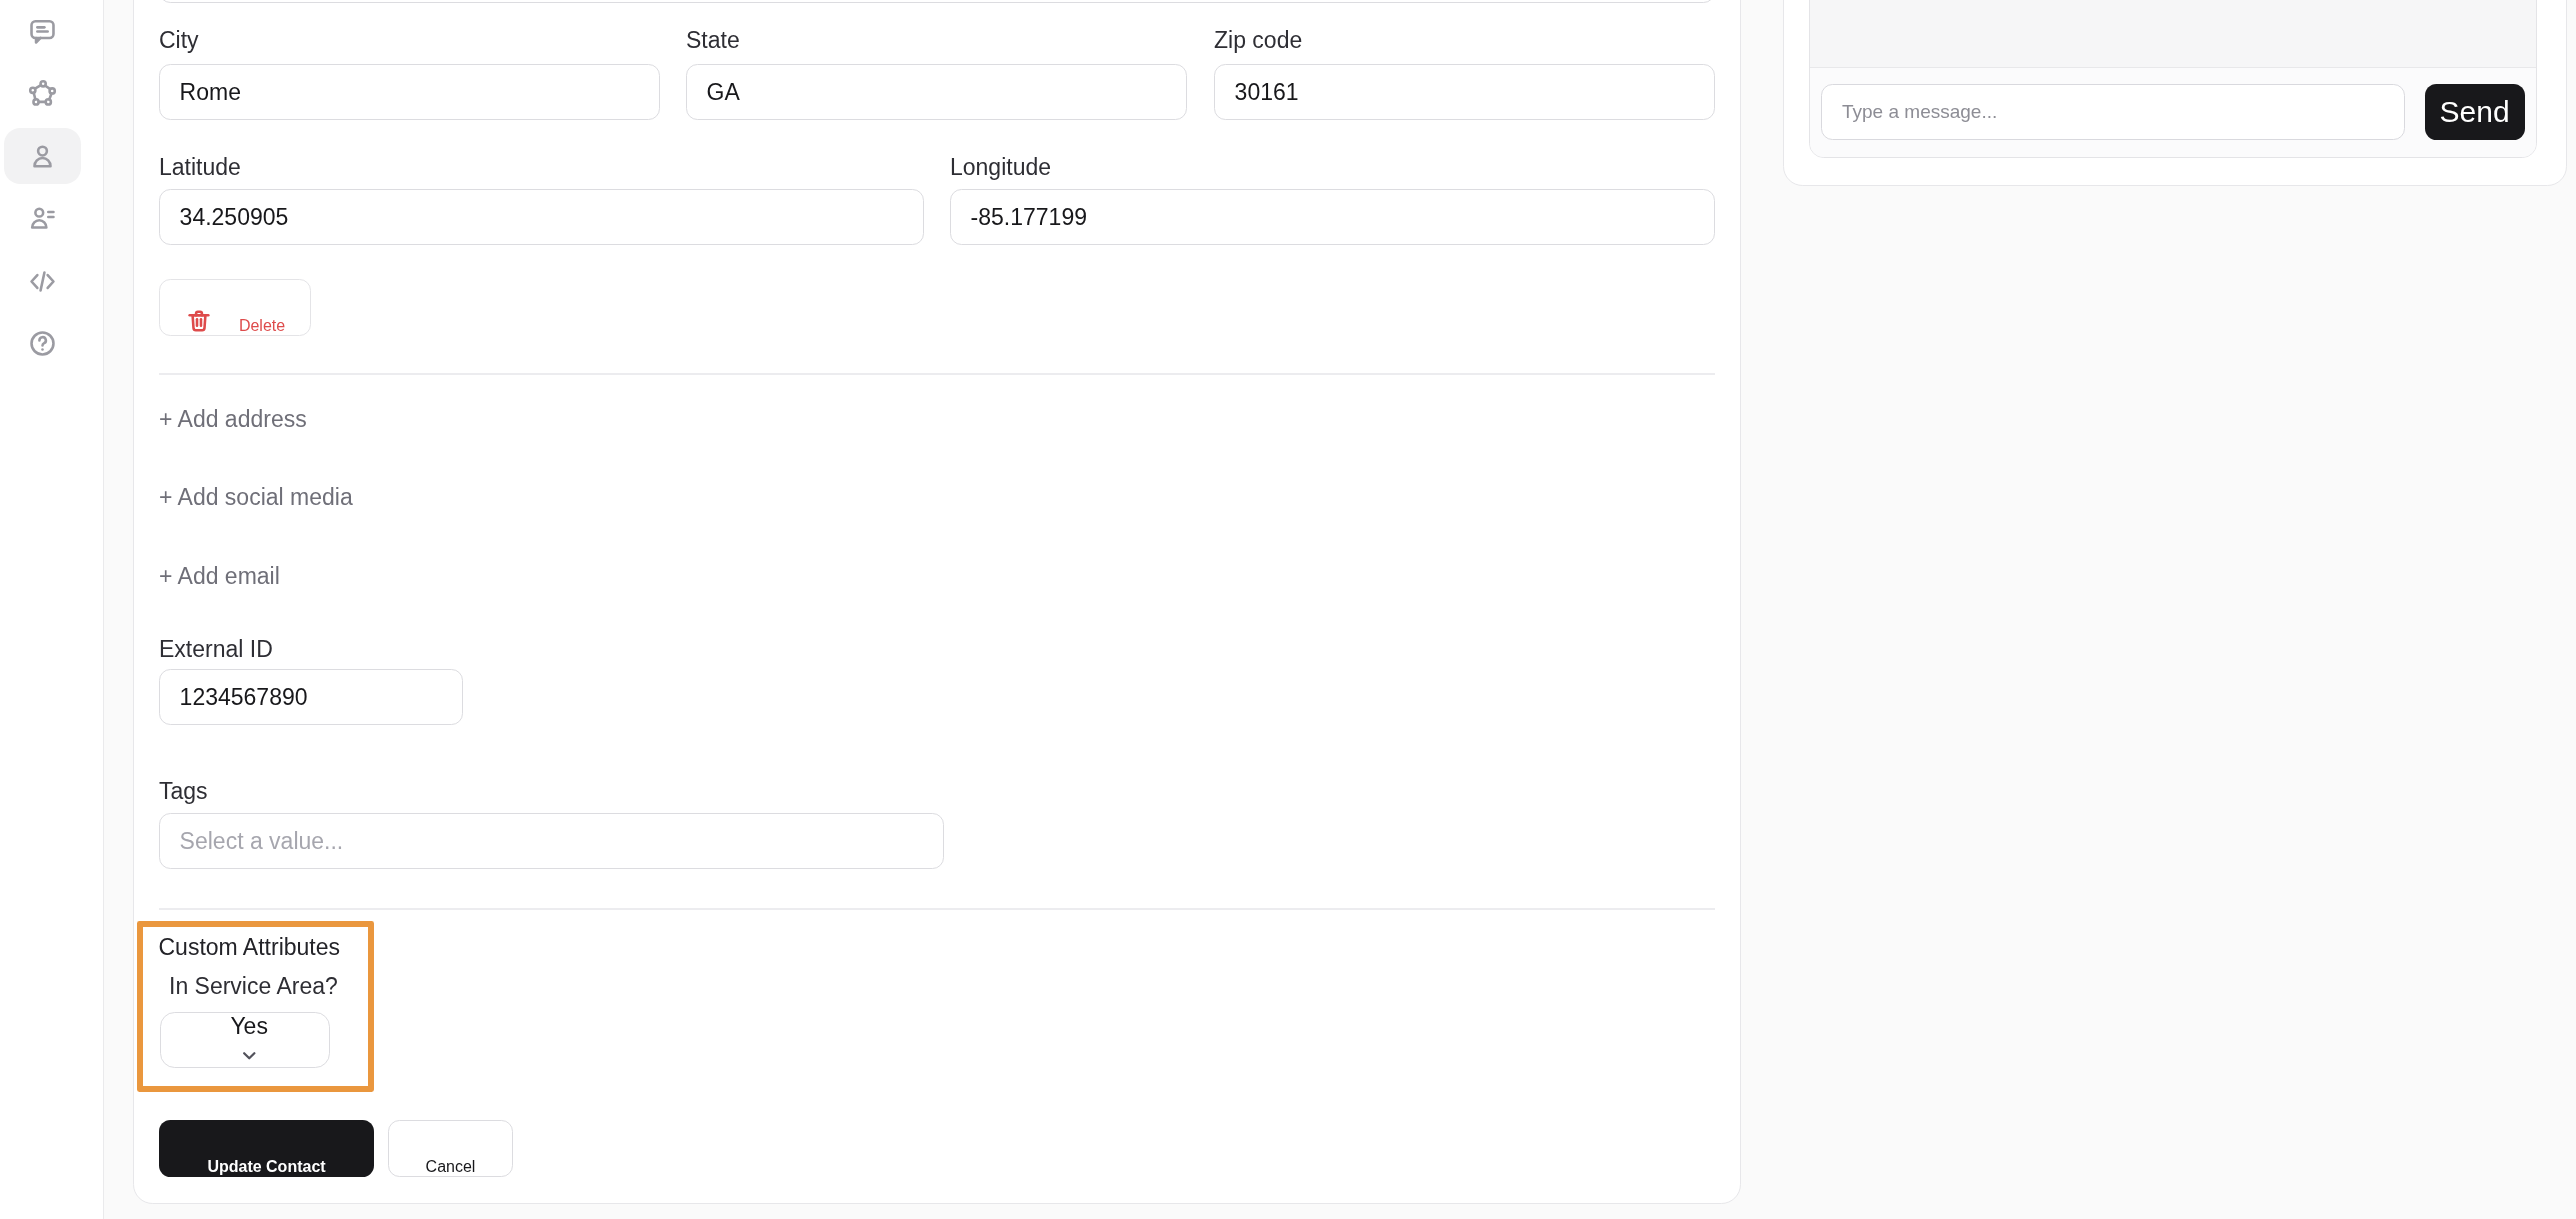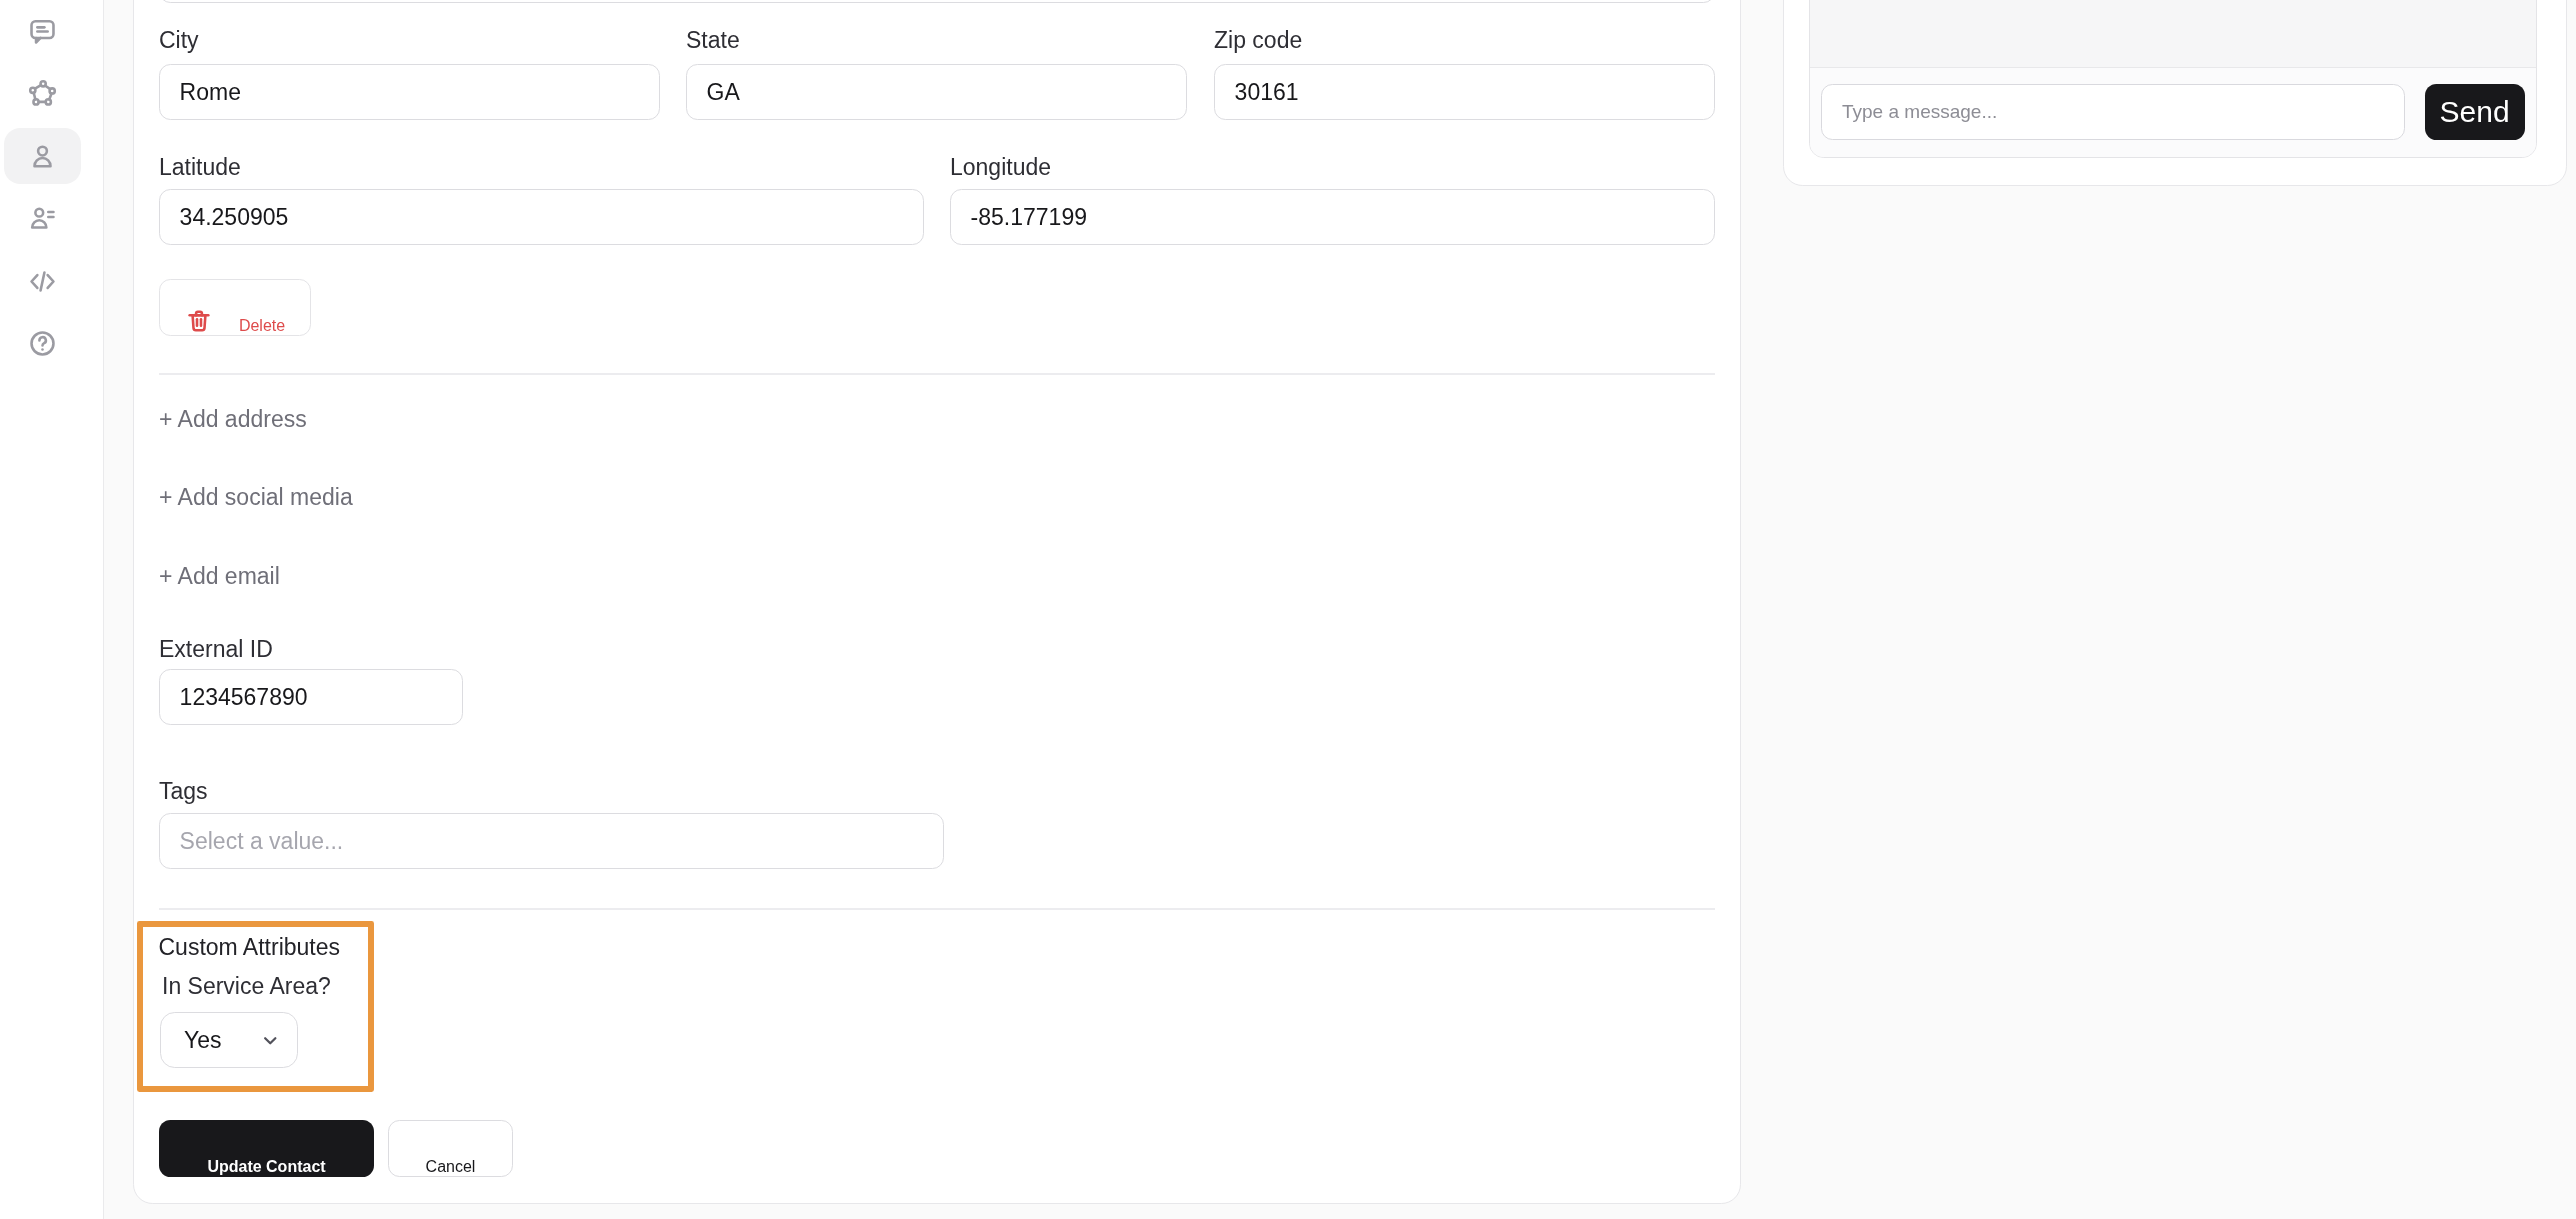--- a/index.html
+++ b/index.html
@@ -174,22 +174,22 @@
 <div class="field-label abs" style="left:159px; top:635px;">External ID</div>
 <input class="text-input" style="left: 159px; top: 669px; width: 304px;" value="1234567890">
 
 <div class="field-label abs" style="left:159px; top:777px;">Tags</div>
 <input class="text-input" style="left: 159px; top: 813px; width: 785px;" placeholder="Select a value...">
 
 <div class="divider" style="left:159px; top:908px; width:1556px;"></div>
 
 <div class="annotation-box" style="left:137px; top:921px; width:237px; height:171px;">
   <div class="field-label" style="position:absolute; left:15.5px; top:5.7px; font-weight:500; color:#232328;">Custom Attributes</div>
-  <div class="field-label" style="position:absolute; left:19px; top:45px;">In Service Area?</div>
-  <div class="select-box" style="left:17px; top:85px; width:138px;">
+  <div class="field-label" style="position:absolute; left:26px; top:45px;">In Service Area?</div>
+  <div class="select-box" style="left:17px; top:85px; width:170px;flex-direction:column;">
     <span>Yes</span>
     <svg viewBox="0 0 24 24">
       <path d="M7 10l5 5 5-5"></path>
     </svg>
   </div>
 </div>
 
 <button class="btn btn-dark" style="left:159px; top:1120px; width:215px; height:57px;font-weight:bold;">Update Contact</button>
 <button class="btn btn-light" style="left:388px; top:1120px; width:125px; height:57px;">Cancel</button>
 

